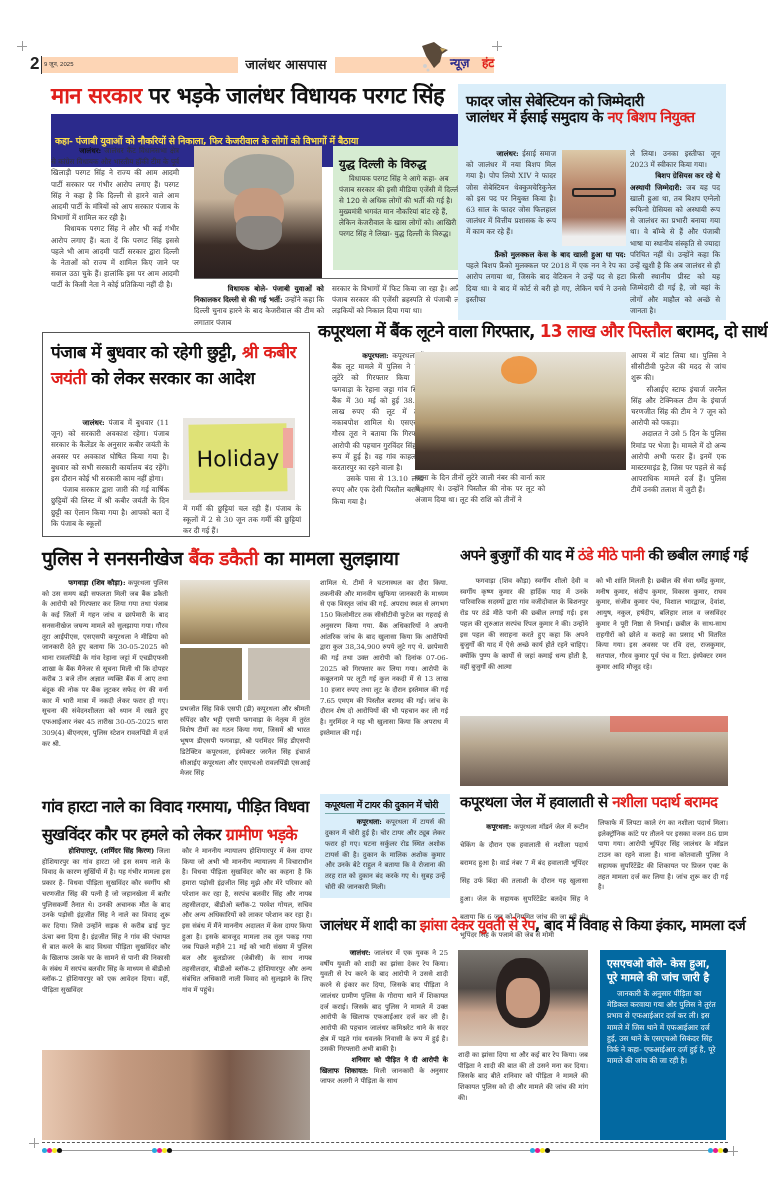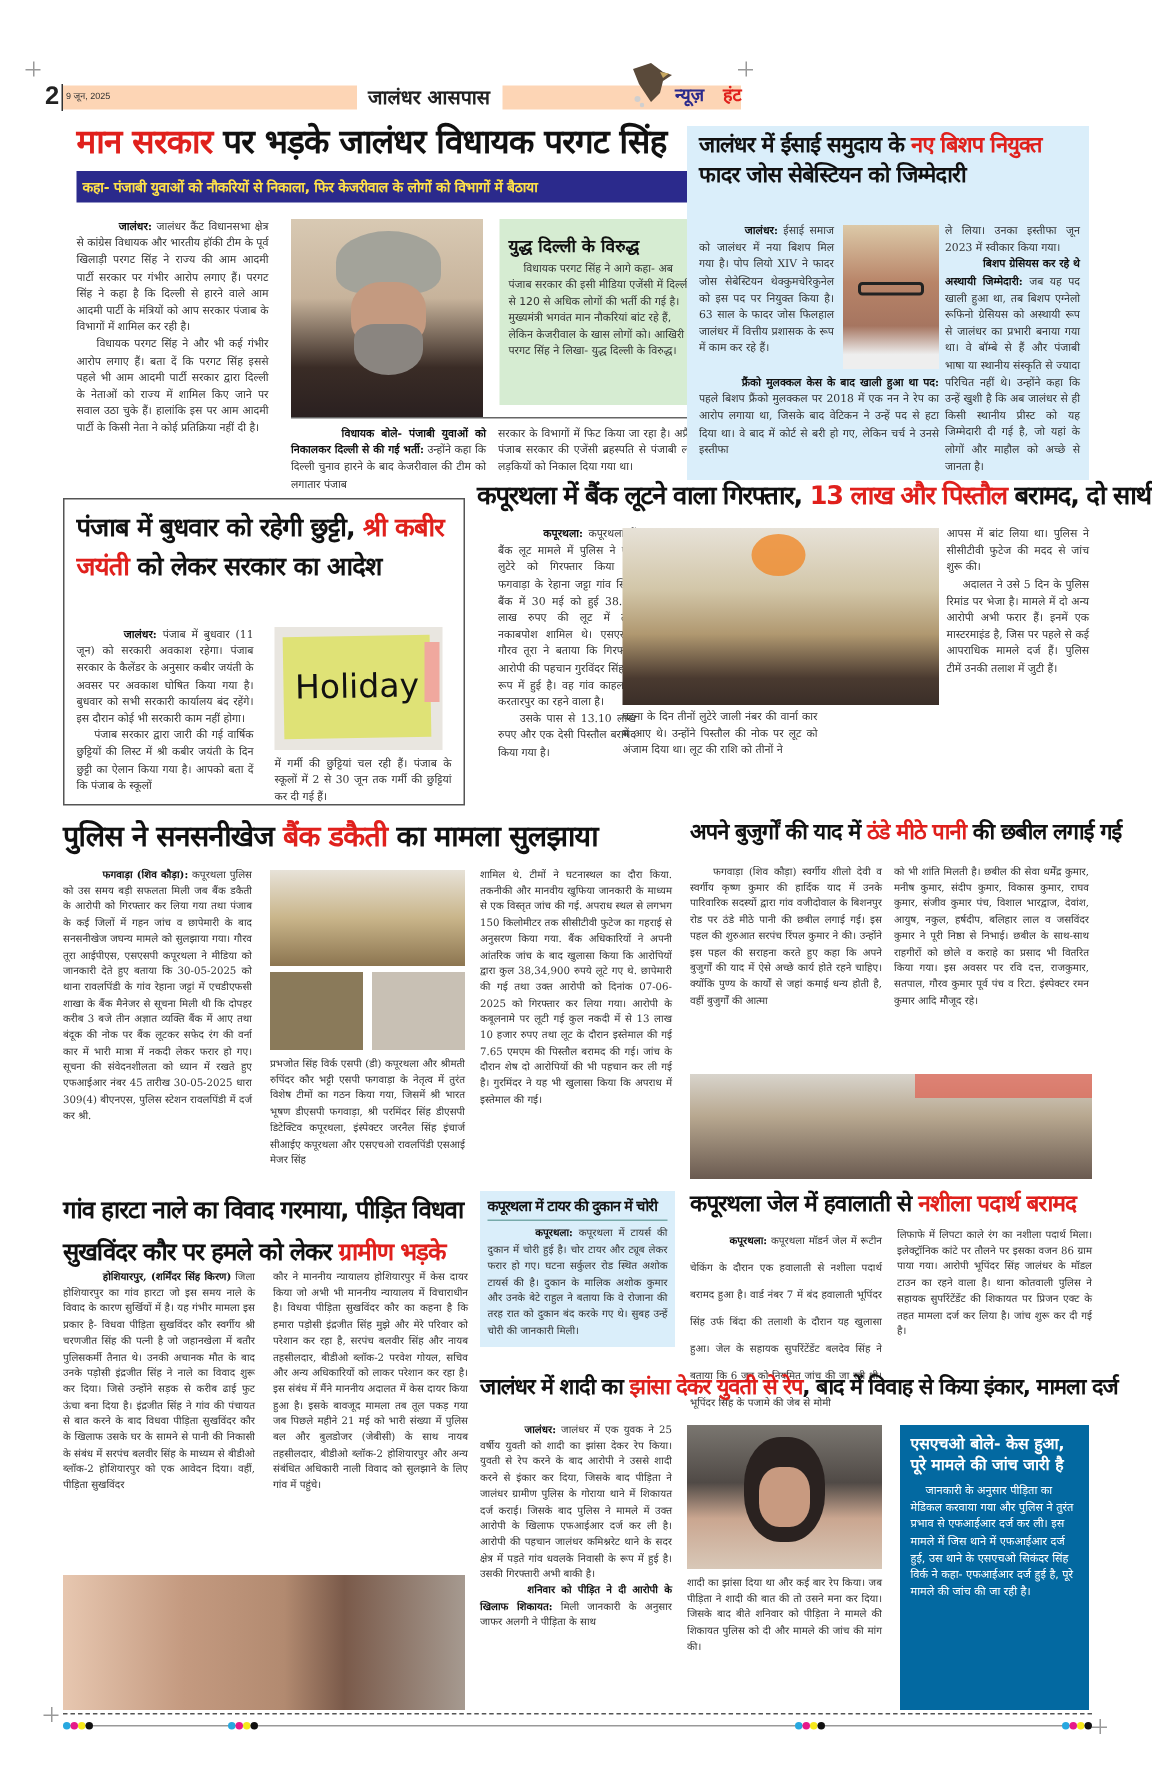--- a/index.html
+++ b/index.html
@@ -38,21 +38,21 @@
       <circle cx="8" cy="30" r="1.5" fill="#cfcfcf"></circle>
   </svg>
   <span class="abs" style="left:30px;top:14px;font:bold 12px 'DejaVu Sans',sans-serif;color:#2b2a8c;">न्यूज़</span>
   <span class="abs" style="left:62px;top:14px;font:bold 12px 'DejaVu Sans',sans-serif;color:#e0201c;">हंट</span>
 </div>
 
 <div class="abs" style="left:38px;top:84px;width:420px;height:240px;margin-left:13px;">
   <div class="hl" style="font-size:22px;white-space:nowrap;">
     <span class="red">मान सरकार</span><span> पर भड़के जालंधर विधायक परगट सिंह</span>
   </div>
-  <div style="margin-top:6px;background:#2b2a8c;color:#ffe14a;font:bold 9.3px 'DejaVu Sans',sans-serif;padding:4px 4px;white-space:nowrap;overflow:hidden;letter-spacing:-0.2px;">कहा- पंजाबी युवाओं को नौकरियों से निकाला, फिर केजरीवाल के लोगों को विभागों में बैठाया</div>
+  <div style="margin-top:6px;background:#2b2a8c;color:#ffe14a;font:bold 9.3px 'DejaVu Sans',sans-serif;padding:20px 4px;white-space:nowrap;overflow:hidden;letter-spacing:-0.2px;">कहा- पंजाबी युवाओं को नौकरियों से निकाला, फिर केजरीवाल के लोगों को विभागों में बैठाया</div>
   <div class="abs body" style="left:0;top:61px;width:128px;">
     <p>&nbsp;&nbsp;&nbsp;&nbsp;<b>जालंधर:</b><span> जालंधर कैंट विधानसभा क्षेत्र से कांग्रेस विधायक और भारतीय हॉकी टीम के पूर्व खिलाड़ी परगट सिंह ने राज्य की आम आदमी पार्टी सरकार पर गंभीर आरोप लगाए हैं। परगट सिंह ने कहा है कि दिल्ली से हारने वाले आम आदमी पार्टी के मंत्रियों को आप सरकार पंजाब के विभागों में शामिल कर रही है।</span></p>
     <p>&nbsp;&nbsp;&nbsp;&nbsp;<span>विधायक परगट सिंह ने और भी कई गंभीर आरोप लगाए हैं। बता दें कि परगट सिंह इससे पहले भी आम आदमी पार्टी सरकार द्वारा दिल्ली के नेताओं को राज्य में शामिल किए जाने पर सवाल उठा चुके हैं। हालांकि इस पर आम आदमी पार्टी के किसी नेता ने कोई प्रतिक्रिया नहीं दी है।</span></p>
   </div>
   <div class="abs photo" style="left:143px;top:62px;width:128px;height:132px;background:linear-gradient(180deg,#d8c9b3 0%,#c7b39b 40%,#3a2c26 75%,#2a2020 100%);">
     <div class="abs" style="left:30px;top:8px;width:70px;height:42px;border-radius:50% 50% 30% 30%;background:#a3a39a;"></div>
     <div class="abs" style="left:40px;top:42px;width:50px;height:44px;border-radius:40%;background:#c49a80;"></div>
     <div class="abs" style="left:42px;top:70px;width:46px;height:34px;border-radius:30% 30% 50% 50%;background:#8a8580;"></div>
   </div>
   <div class="abs" style="left:282px;top:62px;width:138px;height:124px;background:#d6ecd2;padding:10px 6px;">
@@ -62,24 +62,24 @@
   <div class="abs" style="left:143px;top:194px;width:277px;height:1px;background:#666;"></div>
   <div class="abs body" style="left:143px;top:199px;width:130px;">
     <p>&nbsp;&nbsp;&nbsp;&nbsp;<b>विधायक बोले- पंजाबी युवाओं को निकालकर दिल्ली से की गई भर्ती:</b><span> उन्होंने कहा कि दिल्ली चुनाव हारने के बाद केजरीवाल की टीम को लगातार पंजाब</span></p>
   </div>
   <div class="abs body" style="left:281px;top:199px;width:139px;">
     <p>सरकार के विभागों में फिट किया जा रहा है। अप्रैल में पंजाब सरकार की एजेंसी ब्रहस्पति से पंजाबी लड़के-लड़कियों को निकाल दिया गया था।</p>
   </div>
 </div>
 
 <div class="abs" style="left:458px;top:84px;width:268px;height:236px;background:#daeefa;padding:6px 8px;">
+  <div class="hl" style="font-size:14.5px;white-space:nowrap;margin-top:4px;">फादर जोस सेबेस्टियन को जिम्मेदारी</div>
   <div class="hl" style="font-size:14.5px;white-space:nowrap;">
     <span>जालंधर में ईसाई समुदाय के </span><span class="red">नए बिशप नियुक्त</span>
   </div>
-  <div class="hl" style="font-size:14.5px;white-space:nowrap;margin-top:4px;">फादर जोस सेबेस्टियन को जिम्मेदारी</div>
   <div class="abs body" style="left:8px;top:64px;width:90px;">
     <p>&nbsp;&nbsp;&nbsp;&nbsp;<b>जालंधर:</b><span> ईसाई समाज को जालंधर में नया बिशप मिल गया है। पोप लियो XIV ने फादर जोस सेबेस्टियन थेक्कुमचेरिकुनेल को इस पद पर नियुक्त किया है। 63 साल के फादर जोस फिलहाल जालंधर में वित्तीय प्रशासक के रूप में काम कर रहे हैं।</span></p>
   </div>
   <div class="abs photo" style="left:104px;top:66px;width:64px;height:96px;background:linear-gradient(180deg,#dcc9a8 0%,#b88468 40%,#a67560 70%,#eee 90%);">
     <div class="abs" style="left:10px;top:38px;width:44px;height:9px;border:2px solid #222;border-radius:3px;"></div>
   </div>
   <div class="abs body" style="left:8px;top:165px;width:160px;">
     <p>&nbsp;&nbsp;&nbsp;&nbsp;<b>फ्रैंको मुलक्कल केस के बाद खाली हुआ था पद:</b><span> पहले बिशप फ्रैंको मुलक्कल पर 2018 में एक नन ने रेप का आरोप लगाया था, जिसके बाद वेटिकन ने उन्हें पद से हटा दिया था। वे बाद में कोर्ट से बरी हो गए, लेकिन चर्च ने उनसे इस्तीफा</span></p>
   </div>
   <div class="abs body" style="left:172px;top:64px;width:90px;">
@@ -114,20 +114,21 @@
     <p>&nbsp;&nbsp;&nbsp;&nbsp;<span>उसके पास से 13.10 लाख रुपए और एक देसी पिस्तौल बरामद किया गया है।</span></p>
   </div>
   <div class="abs photo" style="left:97px;top:30px;width:211px;height:118px;background:linear-gradient(180deg,#e7e2d8 0%,#d2c6a8 35%,#b09870 60%,#4a3a30 85%,#3a2e28 100%);">
     <div class="abs" style="left:86px;top:4px;width:36px;height:28px;border-radius:50%;background:#f08a2a;opacity:.8;"></div>
   </div>
   <div class="abs body" style="left:97px;top:150px;width:130px;">
     <p>घटना के दिन तीनों लुटेरे जाली नंबर की वार्ना कार में आए थे। उन्होंने पिस्तौल की नोक पर लूट को अंजाम दिया था। लूट की राशि को तीनों ने</p>
   </div>
   <div class="abs body" style="left:313px;top:28px;width:95px;">
     <p>आपस में बांट लिया था। पुलिस ने सीसीटीवी फुटेज की मदद से जांच शुरू की।</p>
+    <p>&nbsp;&nbsp;&nbsp;&nbsp;<span>सीआईए स्टाफ इंचार्ज जरनैल सिंह और टेक्निकल टीम के इंचार्ज चरणजीत सिंह की टीम ने 7 जून को आरोपी को पकड़ा।</span></p>
     <p>&nbsp;&nbsp;&nbsp;&nbsp;<span>अदालत ने उसे 5 दिन के पुलिस रिमांड पर भेजा है। मामले में दो अन्य आरोपी अभी फरार हैं। इनमें एक मास्टरमाइंड है, जिस पर पहले से कई आपराधिक मामले दर्ज हैं। पुलिस टीमें उनकी तलाश में जुटी हैं।</span></p>
   </div>
 </div>
 
 <div class="abs" style="left:42px;top:548px;width:408px;height:250px;">
   <div class="hl" style="font-size:19px;white-space:nowrap;">
     <span>पुलिस ने सनसनीखेज </span><span class="red">बैंक डकैती</span><span> का मामला सुलझाया</span>
   </div>
   <div class="abs body" style="left:0;top:30px;width:126px;font-size:6.8px;line-height:10.7px;">
     <p>&nbsp;&nbsp;&nbsp;&nbsp;<b>फगवाड़ा (शिव कौड़ा):</b><span> कपूरथला पुलिस को उस समय बड़ी सफलता मिली जब बैंक डकैती के आरोपी को गिरफ्तार कर लिया गया तथा पंजाब के कई जिलों में गहन जांच व छापेमारी के बाद सनसनीखेज जघन्य मामले को सुलझाया गया। गौरव तूरा आईपीएस, एसएसपी कपूरथला ने मीडिया को जानकारी देते हुए बताया कि 30-05-2025 को थाना रावलपिंडी के गांव रेहाना जट्टां में एचडीएफसी शाखा के बैंक मैनेजर से सूचना मिली थी कि दोपहर करीब 3 बजे तीन अज्ञात व्यक्ति बैंक में आए तथा बंदूक की नोक पर बैंक लूटकर सफेद रंग की वर्ना कार में भारी मात्रा में नकदी लेकर फरार हो गए। सूचना की संवेदनशीलता को ध्यान में रखते हुए एफआईआर नंबर 45 तारीख 30-05-2025 धारा 309(4) बीएनएस, पुलिस स्टेशन रावलपिंडी में दर्ज कर श्री.</span></p>

